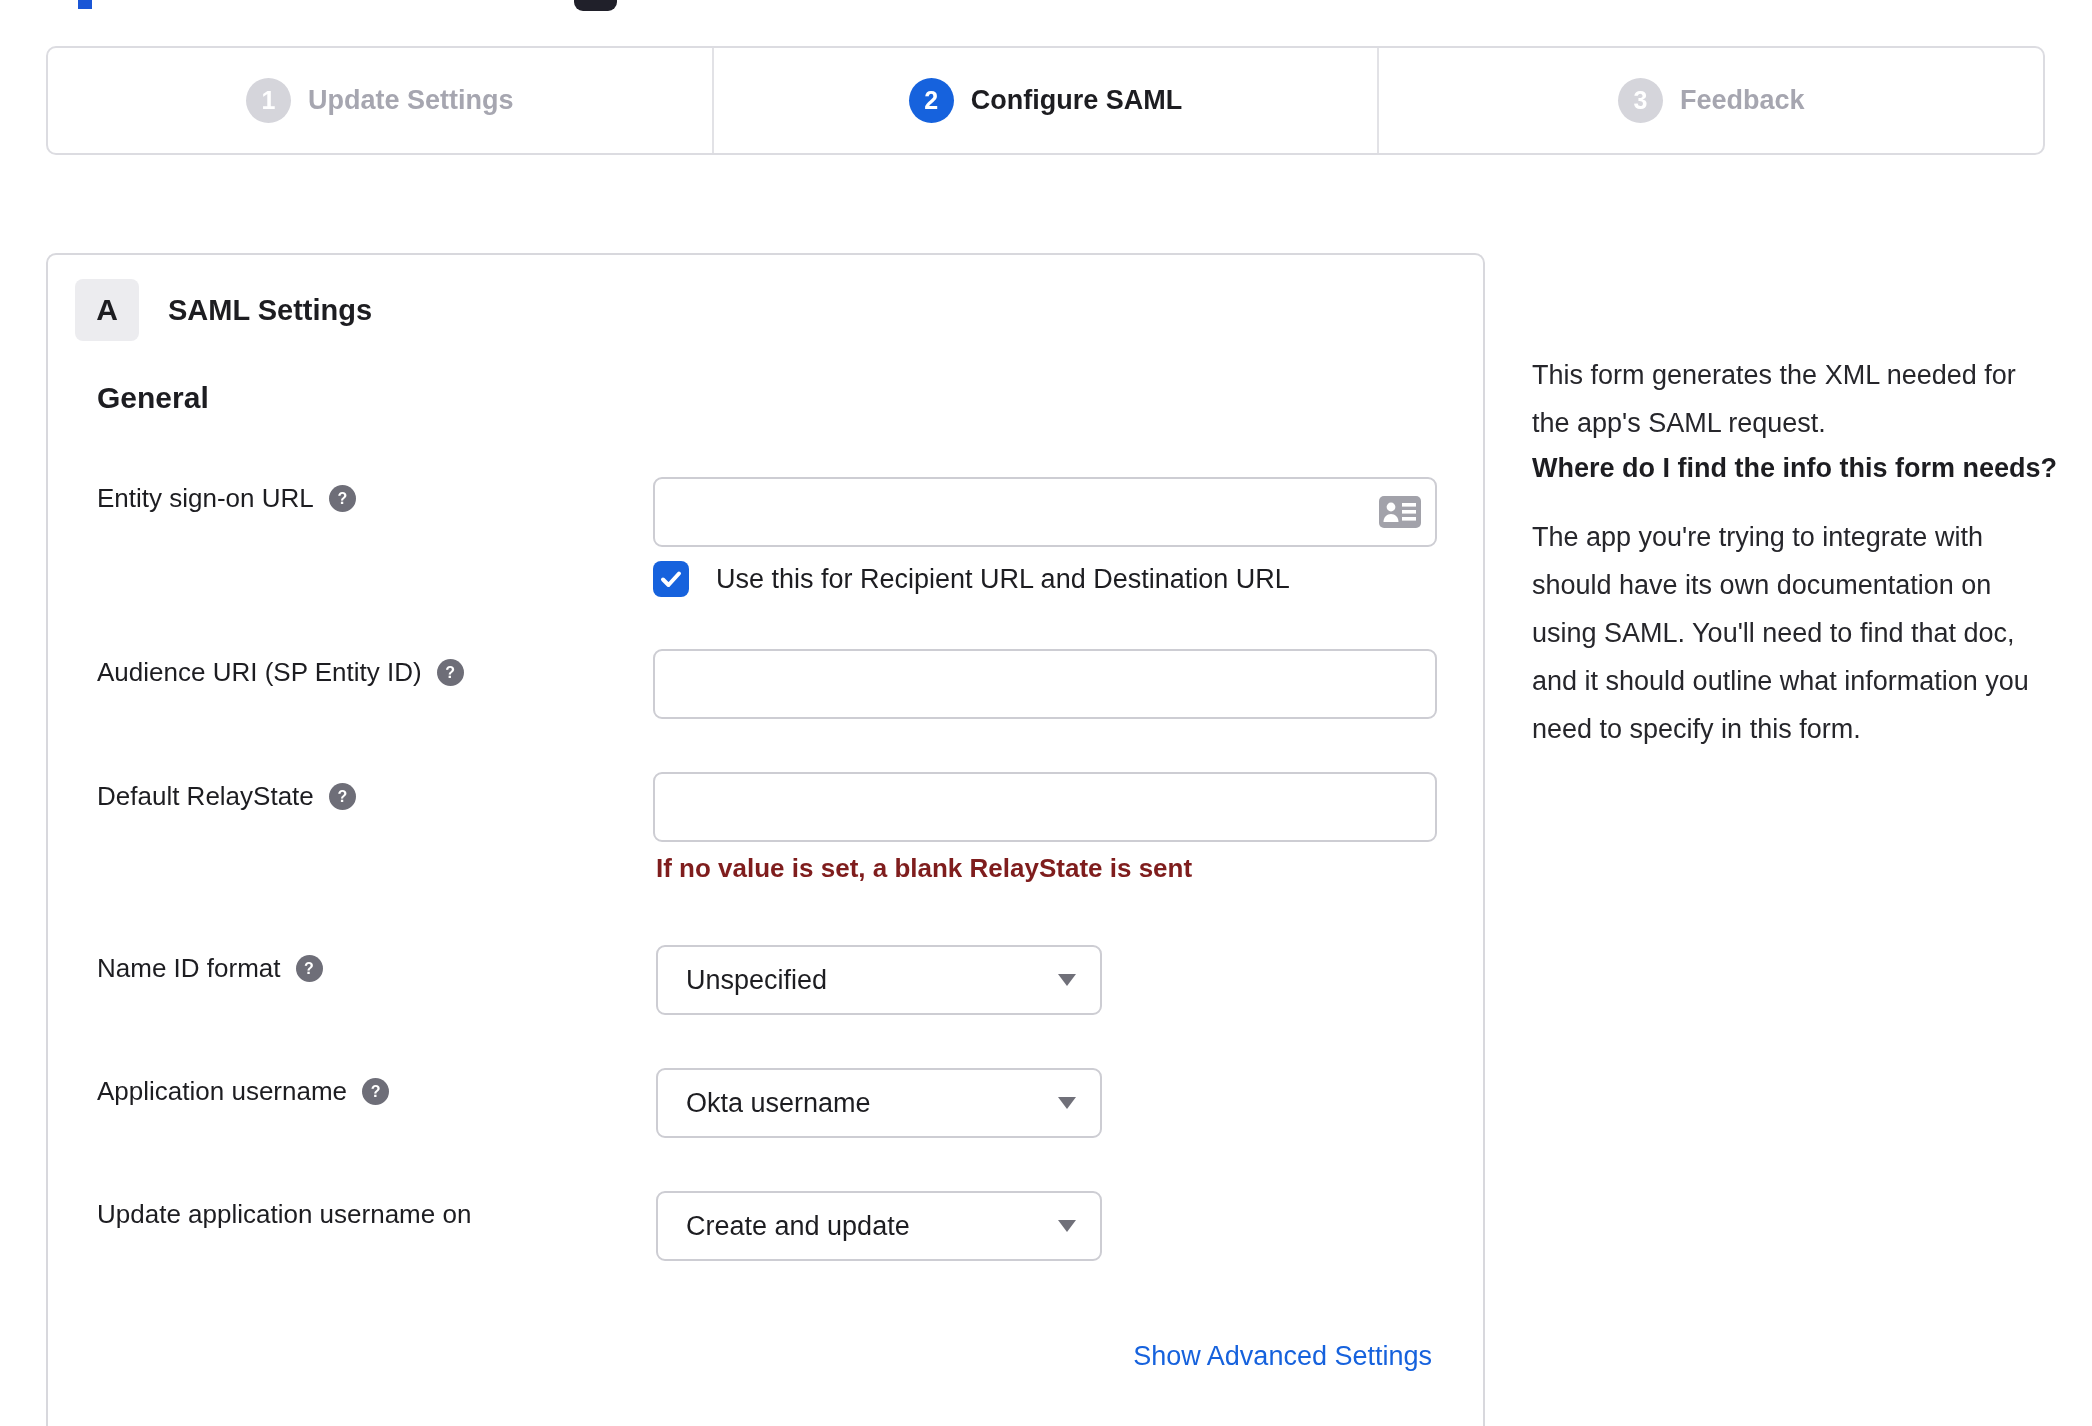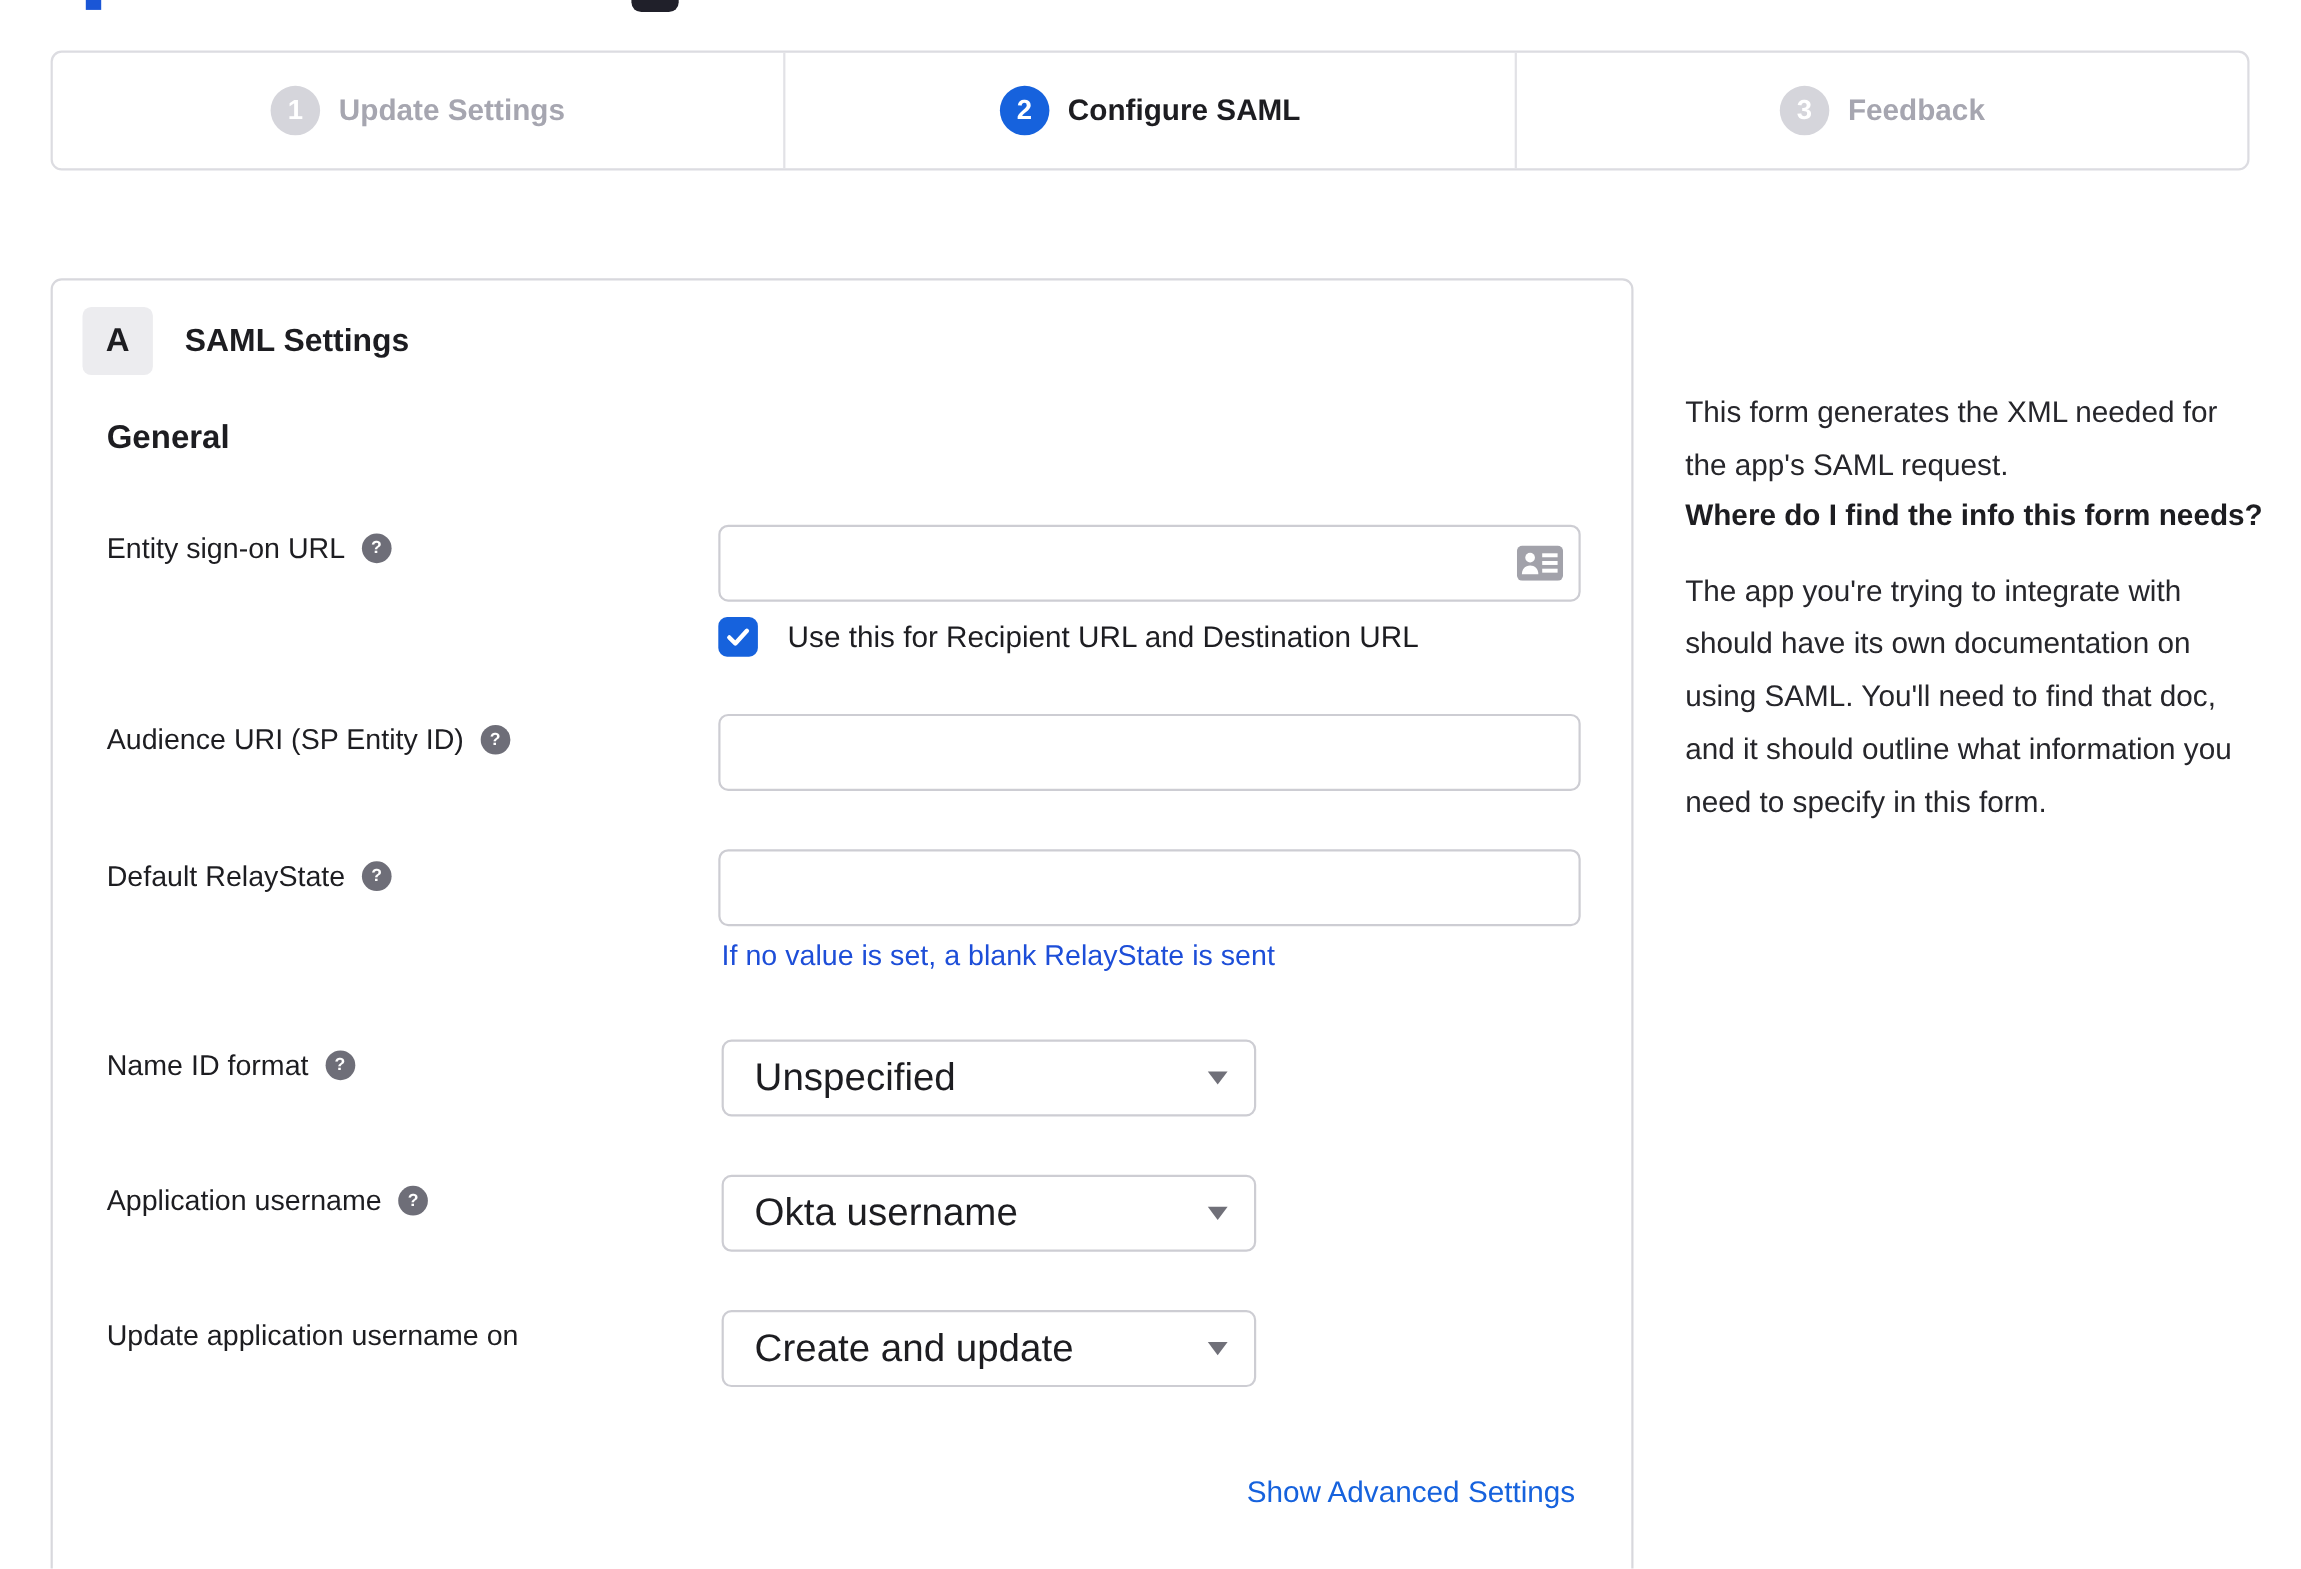--- a/index.html
+++ b/index.html
@@ -68,26 +68,26 @@
   .input-wrap .text-input { left:0; top:0; width:100%; height:100%; position:absolute; }
   .card-icon { position:absolute; right:16px; top:19px; width:42px; height:32px; }
 
   .checkbox {
     position:absolute; left:605px; width:36px; height:36px;
     background:#1662dd; border-radius:8px; cursor:pointer;
     display:flex; align-items:center; justify-content:center;
   }
   .checkbox-label { position:absolute; left:668px; font-size:27px; line-height:36px; }
 
-  .helper-text { position:absolute; left:608px; font-size:26px; color:#1d4ed8; }
+  .helper-text { position:absolute; left:608px; font-size:26px; color:#7f1d1d;font-weight:bold; }
 
   .select {
-    position:absolute; left:608px; width:486px; height:70px;
+    position:absolute; left:608px; width:446px; height:70px;
     border:2px solid #cdcdd3; border-radius:9px; background:#fff; cursor:pointer;
-    display:flex; align-items:center; padding:0 24px 0 28px; font-size:35px; color:#1d1d21;
+    display:flex; align-items:center; padding:0 24px 0 28px; font-size:27px; color:#1d1d21;
   }
   .select-caret {
     margin-left:auto; width:0; height:0;
     border-left:9px solid transparent; border-right:9px solid transparent;
     border-top:12px solid #707079;
   }
 
   .advanced-link {
     position:absolute; right:51px; top:1086px;
     font-size:27px; color:#1662dd; text-decoration:none; font-weight:500; cursor:pointer;

